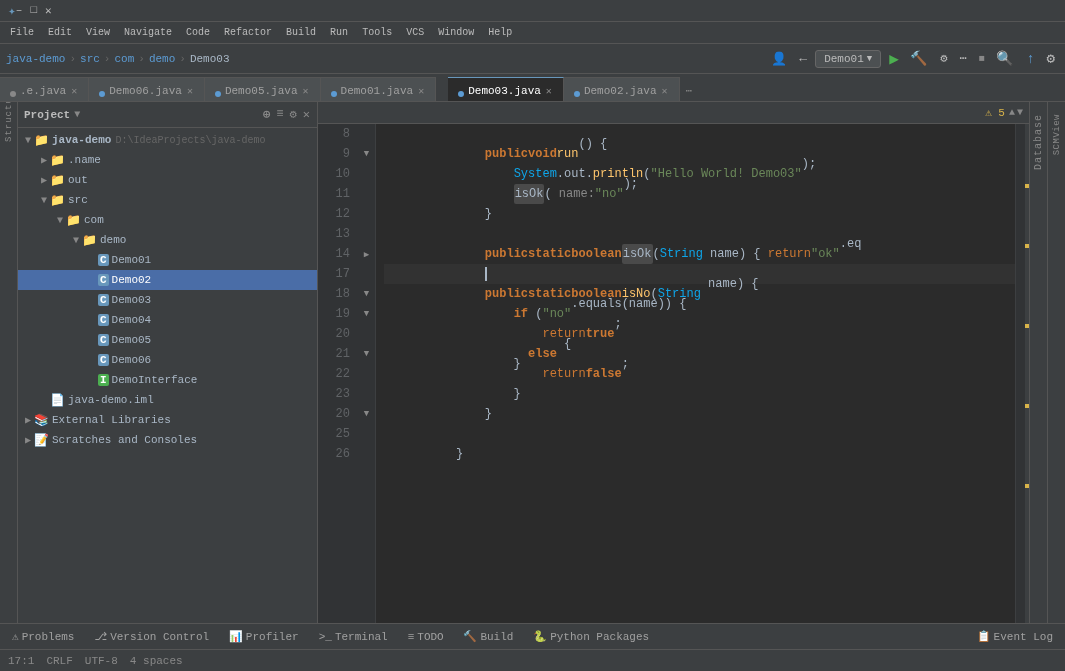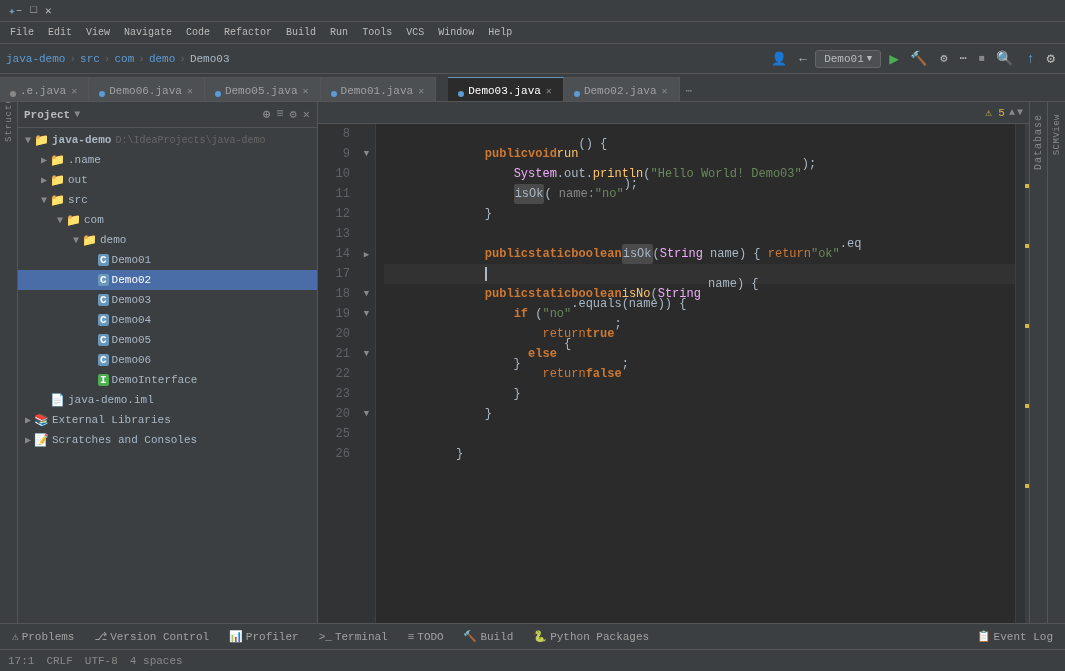--- a/index.html
+++ b/index.html
@@ -281,21 +281,21 @@
       font-size: 12px;
       white-space: pre;
       display: flex;
       align-items: center;
     }
     .code-line.current-line { background: #323232; }
 
     
     .kw { color: #cc7832; font-weight: bold; }
     .kw2 { color: #cc7832; }
-    .type { color: #f0abfc; }
+    .type { color: #0ea5e9; }
     .method { color: #ffc66d; }
     .string { color: #6a8759; }
     .highlight-ref {
       background: #4a4a4a;
       border-radius: 2px;
       padding: 0 1px;
     }
 
     
     .right-gutter {

